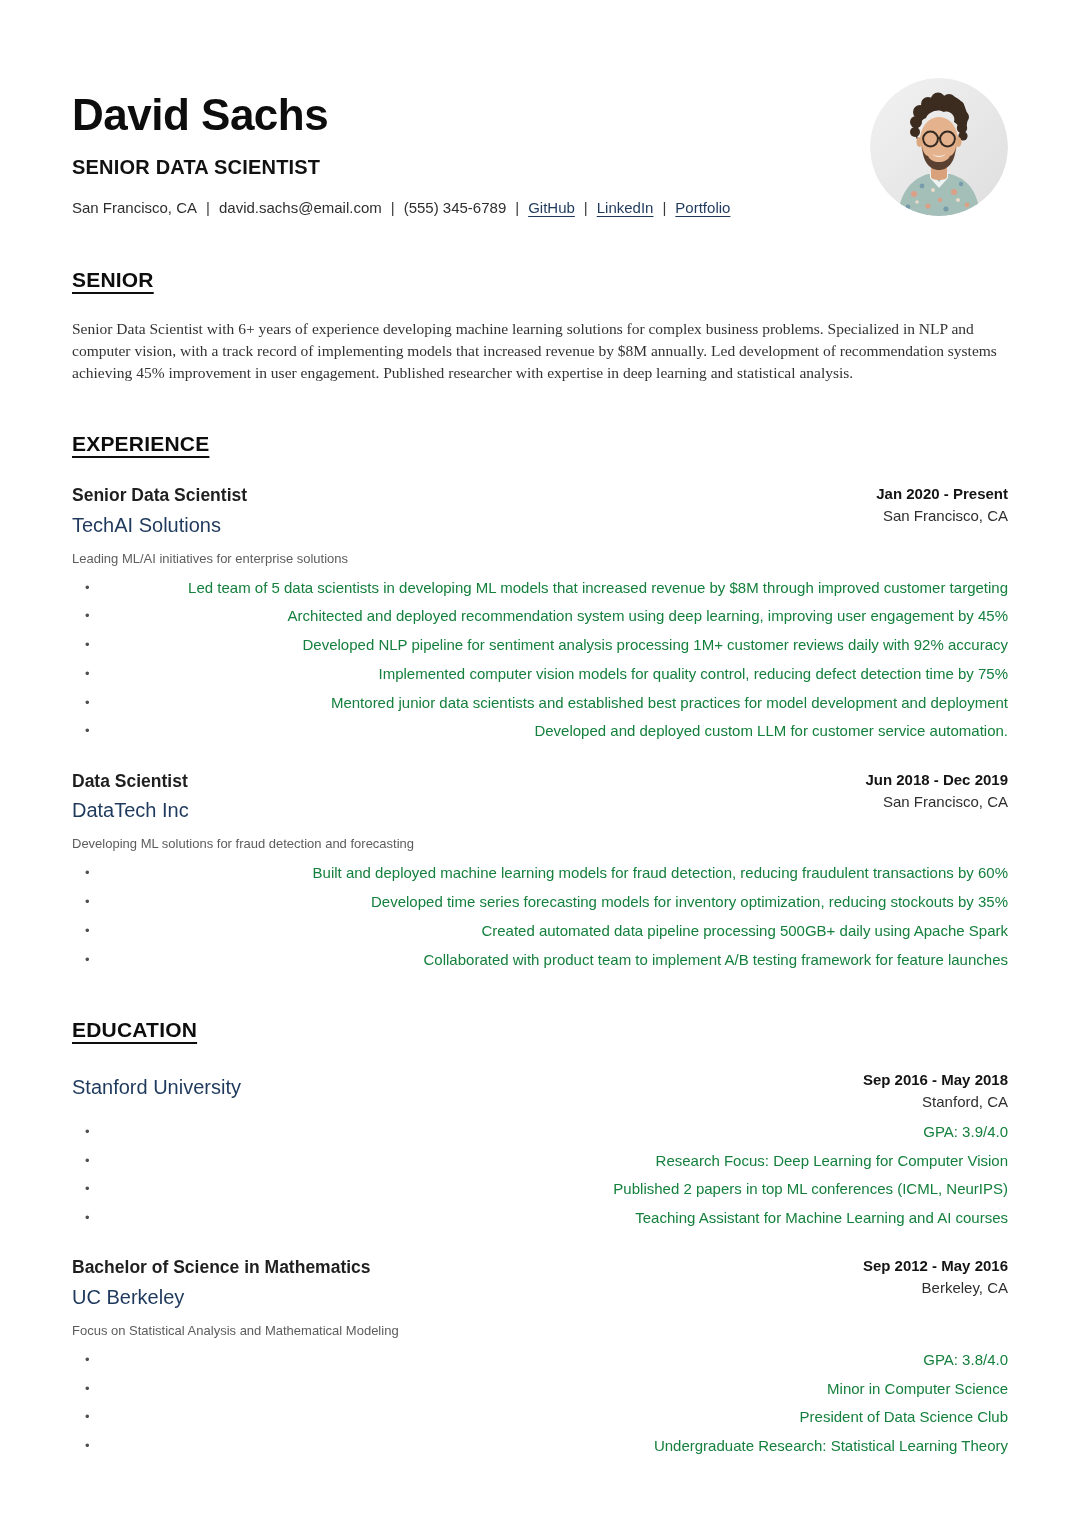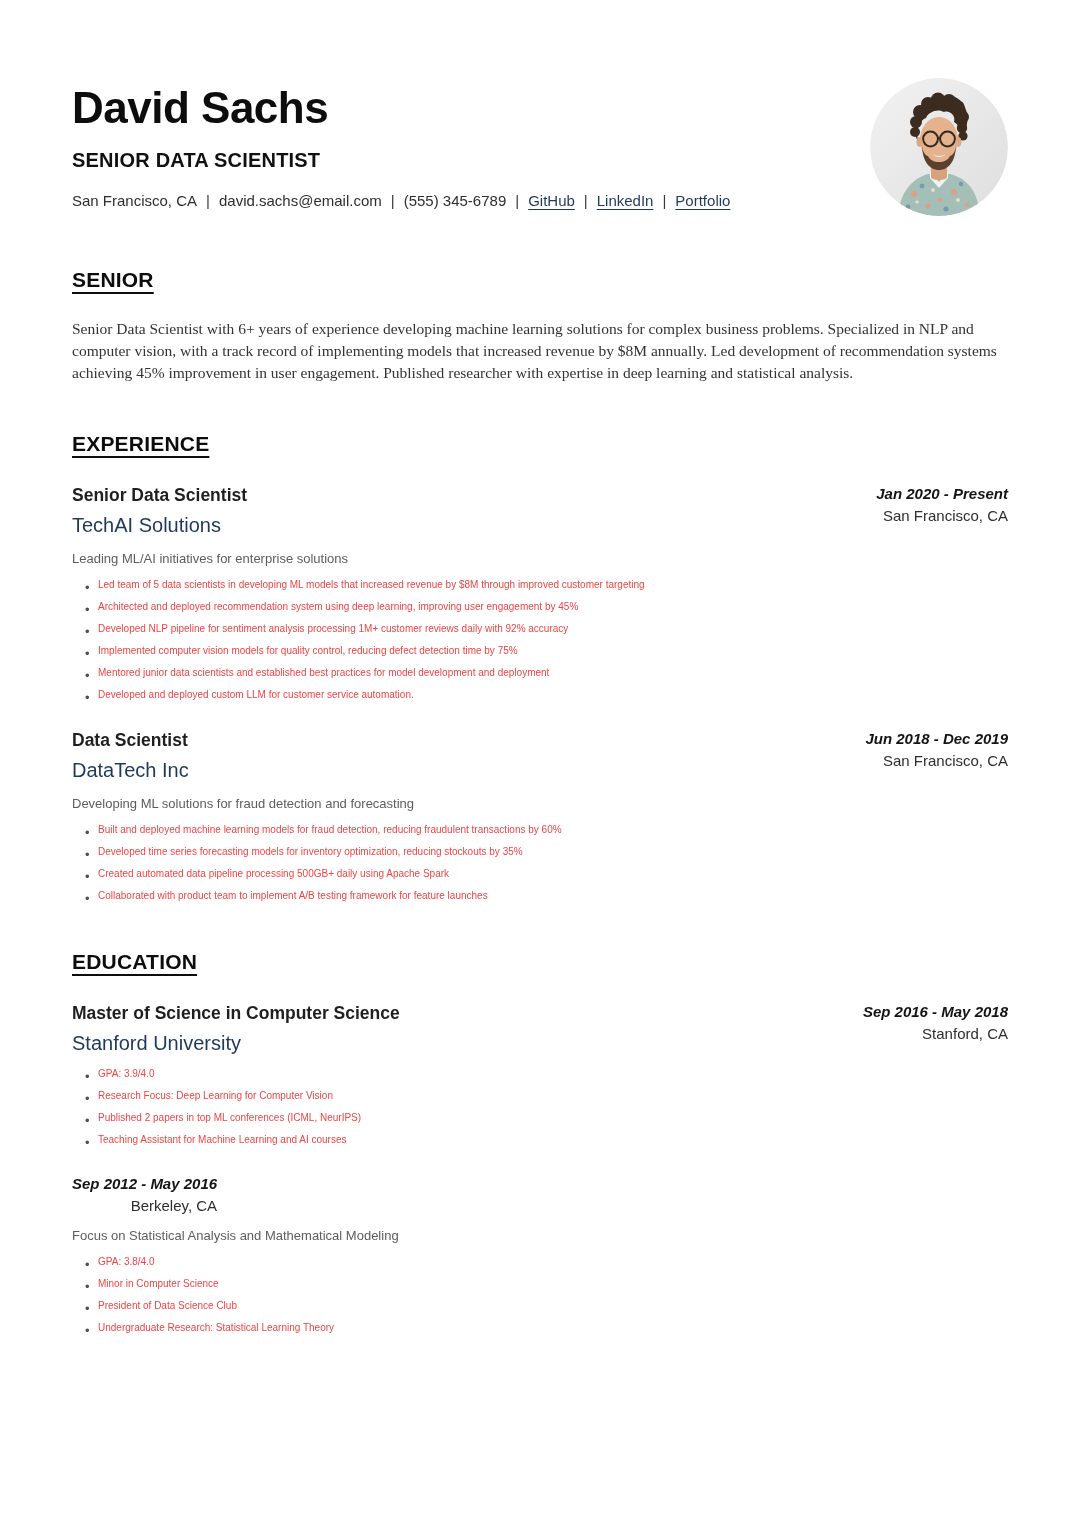--- a/index.html
+++ b/index.html
@@ -15,21 +15,21 @@
     width: 1080px;
     min-height: 1527px;
     padding: 76px 72px 60px 72px;
     background: #ffffff;
   }
 
   
   .header {
     display: flex;
     justify-content: space-between;
-    align-items: center;
+    align-items: flex-end;
   }
   .header-left { padding-top: 2px; }
   .candidate-name {
     font-size: 44px;
     font-weight: 700;
     letter-spacing: -0.5px;
     color: #0d0d0d;
     line-height: 1.05;
   }
   .candidate-title {
@@ -102,43 +102,43 @@
     font-size: 20px;
     font-weight: 500;
     color: #1e395c;
     margin-top: 6px;
   }
   .entry-right { text-align: right; flex: 0 0 auto; padding-top: 1px; }
   .entry-date {
     font-size: 15px;
     font-weight: 700;
     color: #141414;
-    font-style: italic;
   }
   .entry-loc {
     font-size: 15px;
     color: #2e2e2e;
     margin-top: 5px;
   }
   .entry-summary {
     margin-top: 14px;
     font-size: 13px;
     color: #5d5d5d;
   }
   .entry-bullets {
     list-style: none;
     margin-top: 12px;
   }
   .entry-bullets li {
     position: relative;
     padding-left: 26px;
-    font-size: 10px;
-    color: #ef4444;
+    font-size: 15px;
+    color: #15803d;
     line-height: 1.35;
     margin-bottom: 8.5px;
+    text-align: right;
   }
   .entry-bullets li::before {
     content: "•";
     position: absolute;
     left: 13px;
     top: 0;
     color: #4f4f4f;
     font-size: 13px;
     line-height: 1.55;
   }
@@ -277,38 +277,41 @@
   </article>
 </div>
   </section>
 
   <section class="resume-section">
     <h3 class="sec-heading">EDUCATION</h3>
     <div class="entries" id="education-entries">
   <article class="entry">
     <div class="entry-head">
       <div class="entry-left">
-        <div class="entry-title">Master of Science in Computer Science</div>
         <div class="entry-org">Stanford University</div>
       </div>
       <div class="entry-right">
         <div class="entry-date">Sep 2016 - May 2018</div>
         <div class="entry-loc">Stanford, CA</div>
       </div>
     </div>
     <ul class="entry-bullets">
             <li>GPA: 3.9/4.0</li>
             <li>Research Focus: Deep Learning for Computer Vision</li>
             <li>Published 2 papers in top ML conferences (ICML, NeurIPS)</li>
             <li>Teaching Assistant for Machine Learning and AI courses</li>
           </ul>
   </article>
 
   <article class="entry">
     <div class="entry-head">
+      <div class="entry-left">
+        <div class="entry-title">Bachelor of Science in Mathematics</div>
+        <div class="entry-org">UC Berkeley</div>
+      </div>
       <div class="entry-right">
         <div class="entry-date">Sep 2012 - May 2016</div>
         <div class="entry-loc">Berkeley, CA</div>
       </div>
     </div>
     <div class="entry-summary">Focus on Statistical Analysis and Mathematical Modeling</div>
     <ul class="entry-bullets">
             <li>GPA: 3.8/4.0</li>
             <li>Minor in Computer Science</li>
             <li>President of Data Science Club</li>

